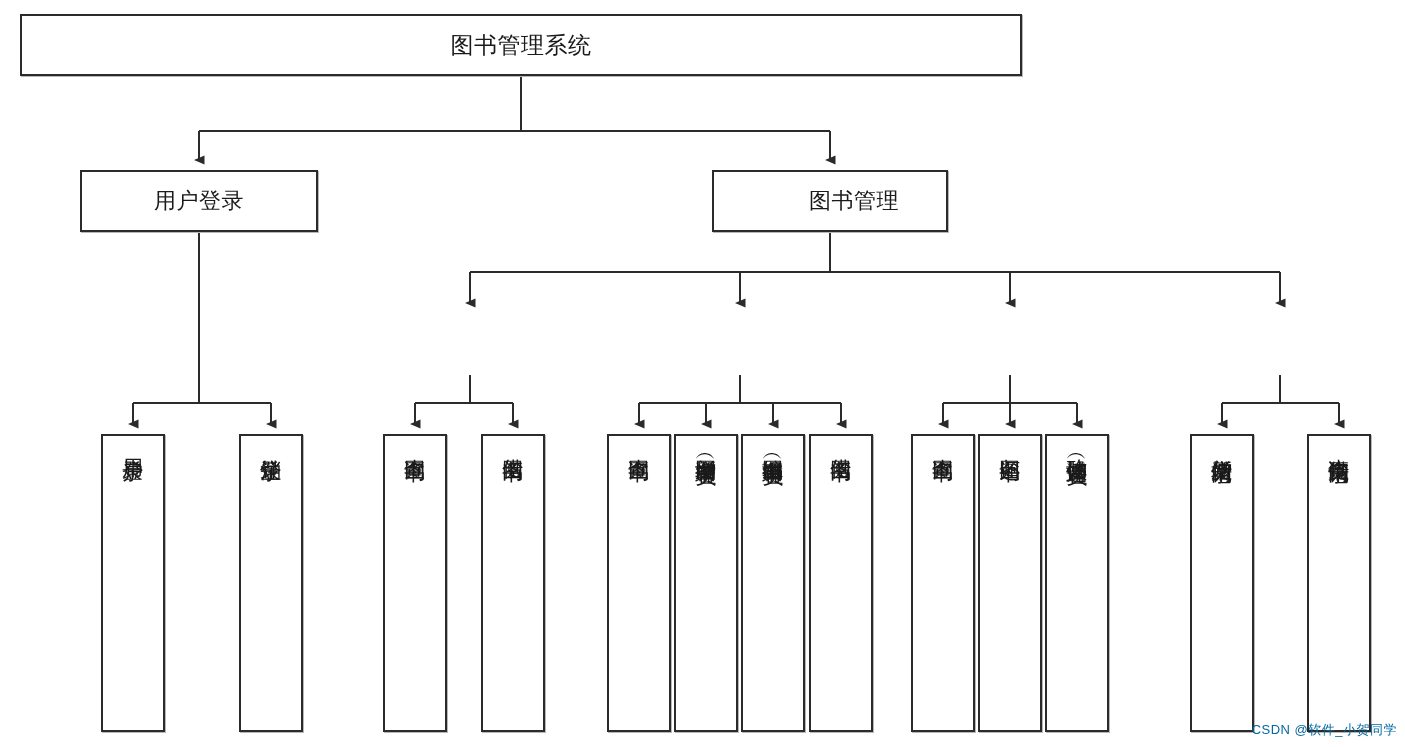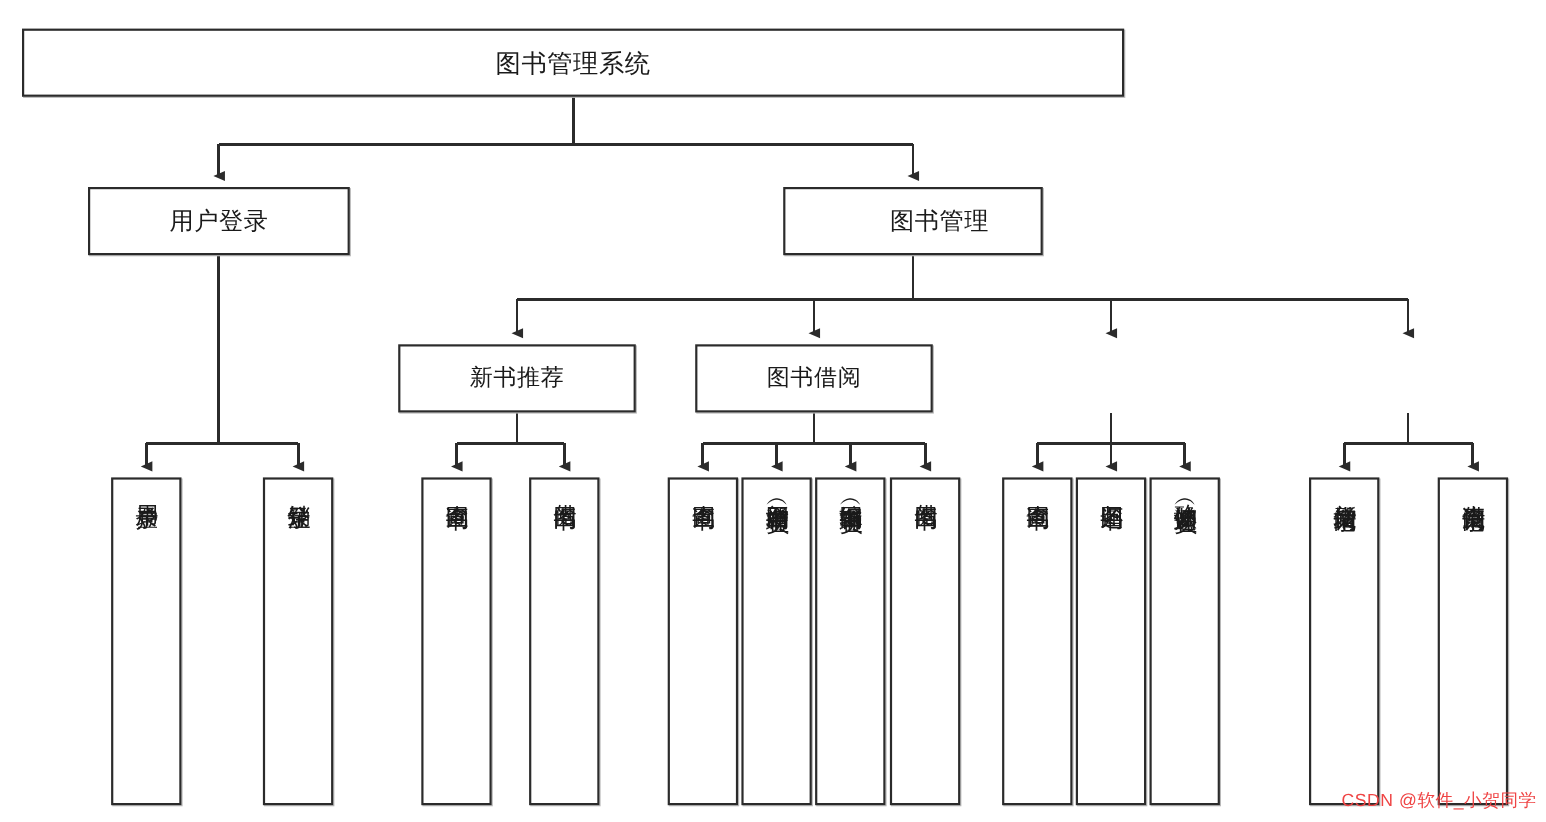--- a/index.html
+++ b/index.html
@@ -59,22 +59,22 @@
     white-space: nowrap;
     display: block;
   }
   .node.leaf.mid .label {
     margin-top: 0;
   }
   .watermark {
     position: absolute;
     right: 8px;
     bottom: 8px;
-    font-size: 16px;
-    color: #ef4444;
+    font-size: 13px;
+    color: #0369a1;
     letter-spacing: 0.5px;
     white-space: nowrap;
   }
 </style>
 </head>
 <body>
 
 <div id="canvas">
 
   <svg id="wires" viewBox="0 0 1405 747" xmlns="http://www.w3.org/2000/svg">
@@ -120,39 +120,33 @@
       <path d="M1010,403 L1010,424" marker-end="url(#arw)"></path>
       <path d="M1077,403 L1077,424" marker-end="url(#arw)"></path>
 
       <path d="M1280,375 L1280,403"></path>
       <path d="M1222,403 L1339,403"></path>
       <path d="M1222,403 L1222,424" marker-end="url(#arw)"></path>
       <path d="M1339,403 L1339,424" marker-end="url(#arw)"></path>
     </g>
   </svg>
 
-  <div class="node root" style="left:20px; top:26px; width:1002px; height:62px;">
+  <div class="node root" style="left:20px; top:14px; width:1002px; height:62px;">
     <span class="label">图书管理系统</span>
   </div>
 
   <div class="node lvl2" style="left:80px; top:170px; width:238px; height:62px;">
     <span class="label">用户登录</span>
   </div>
 
   <div class="node lvl2" style="left:712px; top:170px; width:236px; height:62px;padding-left:48px;">
     <span class="label">图书管理</span>
   </div>
 
-  <div class="node lvl3" style="left:362px; top:313px; width:216px; height:62px;">
-    <span class="label">新书推荐</span>
-  </div>
-
-  <div class="node lvl3" style="left:632px; top:313px; width:216px; height:62px;">
-    <span class="label">图书借阅</span>
-  </div>
+
 
 
 
   <div class="node leaf" style="left:101px; top:434px; width:64px; height:298px;">
     <span class="label">用户登录</span>
   </div>
 
   <div class="node leaf" style="left:239px; top:434px; width:64px; height:298px;">
     <span class="label">注销登录</span>
   </div>

